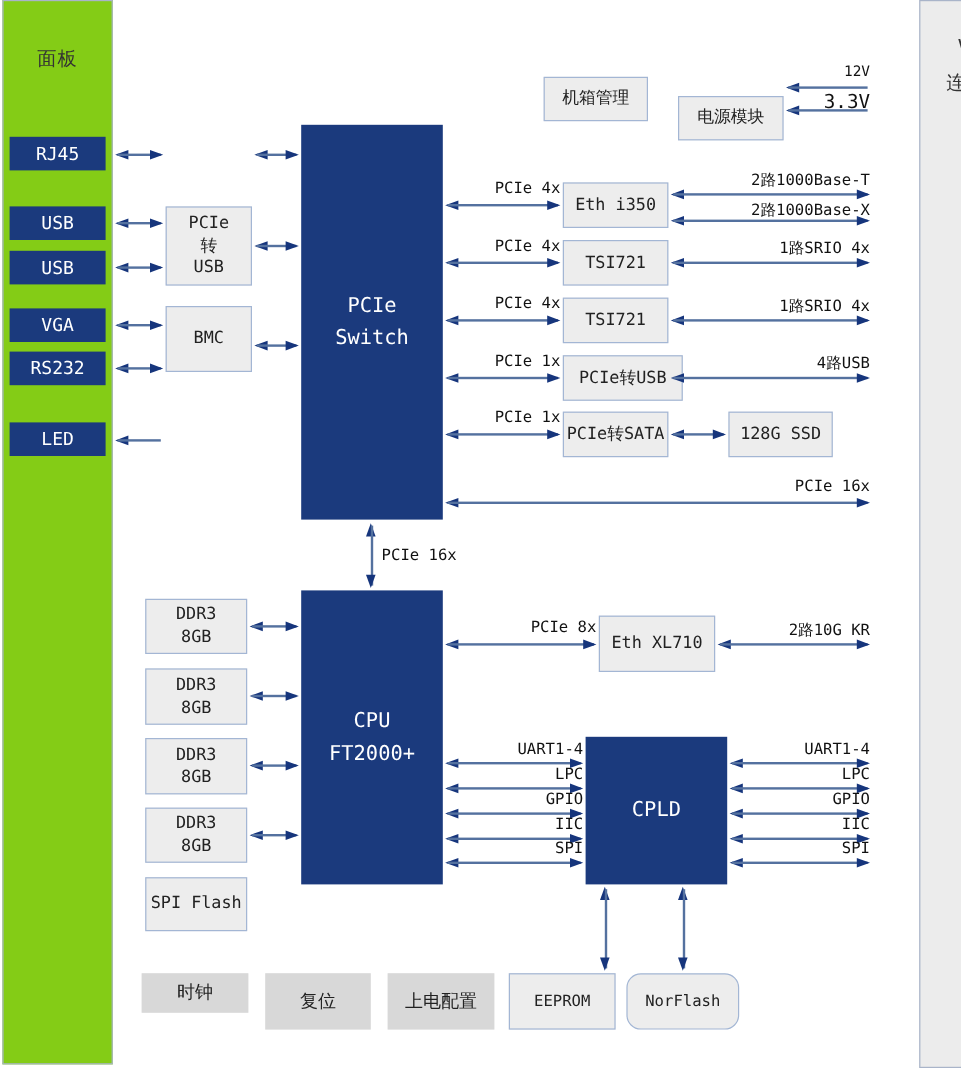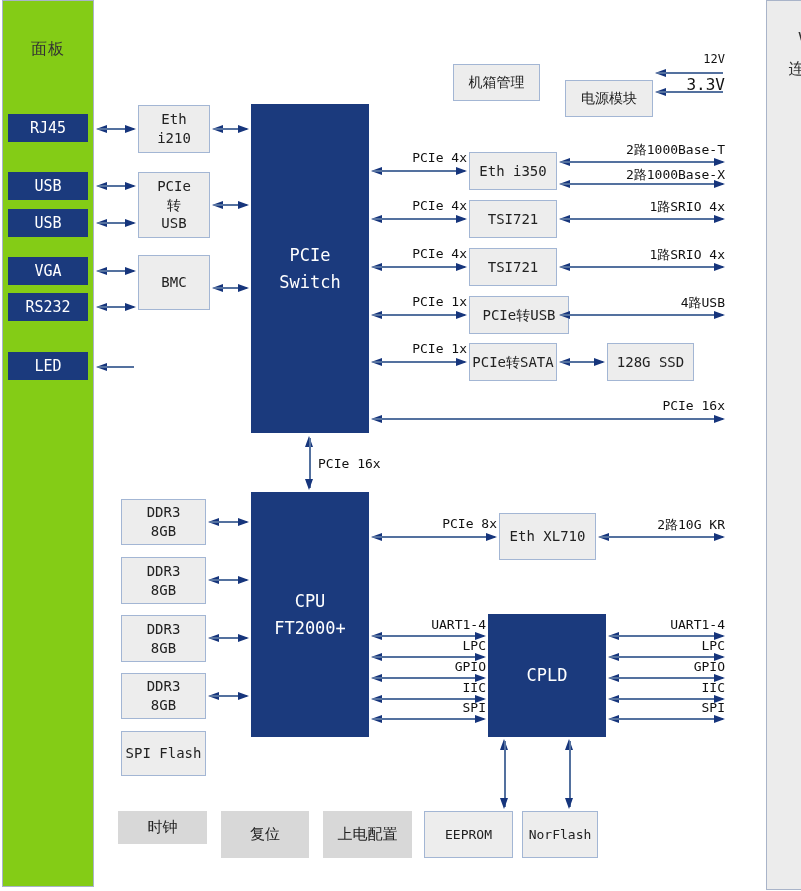--- a/index.html
+++ b/index.html
@@ -66,24 +66,20 @@
   </div>
   <div class="ha al" style="left:655px;top:68px;width:70px;">
       <div class="ln"></div>
     </div>
   <div class="ha al" style="left:655px;top:87px;width:70px;">
       <div class="ln"></div>
     </div>
   <div class="lbl" style="left:655px;top:52px;width:70px;font-size:12px;">12V</div>
   <div class="lbl" style="left:655px;top:75px;width:70px;font-size:16px;">3.3V</div>
 
-  <div class="chip" style="left:138px;top:105px;width:72px;height:48px;">
-    <span>Eth</span>
-    <span>i210</span>
-  </div>
   <div class="chip" style="left:138px;top:172px;width:72px;height:66px;">
     <span>PCIe</span>
     <span>转</span>
     <span>USB</span>
   </div>
   <div class="chip" style="left:138px;top:255px;width:72px;height:55px;">
     <span>BMC</span>
   </div>
 
   <div class="ha al ar" style="left:96px;top:124px;width:40px;">
@@ -301,17 +297,17 @@
   </div>
   <div class="plain" style="left:221px;top:811px;width:88px;height:47px;">
     <span>复位</span>
   </div>
   <div class="plain" style="left:323px;top:811px;width:89px;height:47px;">
     <span>上电配置</span>
   </div>
   <div class="chip" style="left:424px;top:811px;width:89px;height:47px;font-size:13px;">
     <span>EEPROM</span>
   </div>
-  <div class="chip" style="left:522px;top:811px;width:76px;height:47px;font-size:13px;">
+  <div class="chip" style="left:522px;top:811px;width:94px;height:47px;font-size:13px;border-radius:12px;">
     <span>NorFlash</span>
   </div>
 
 </div>
 
 </body></html>

